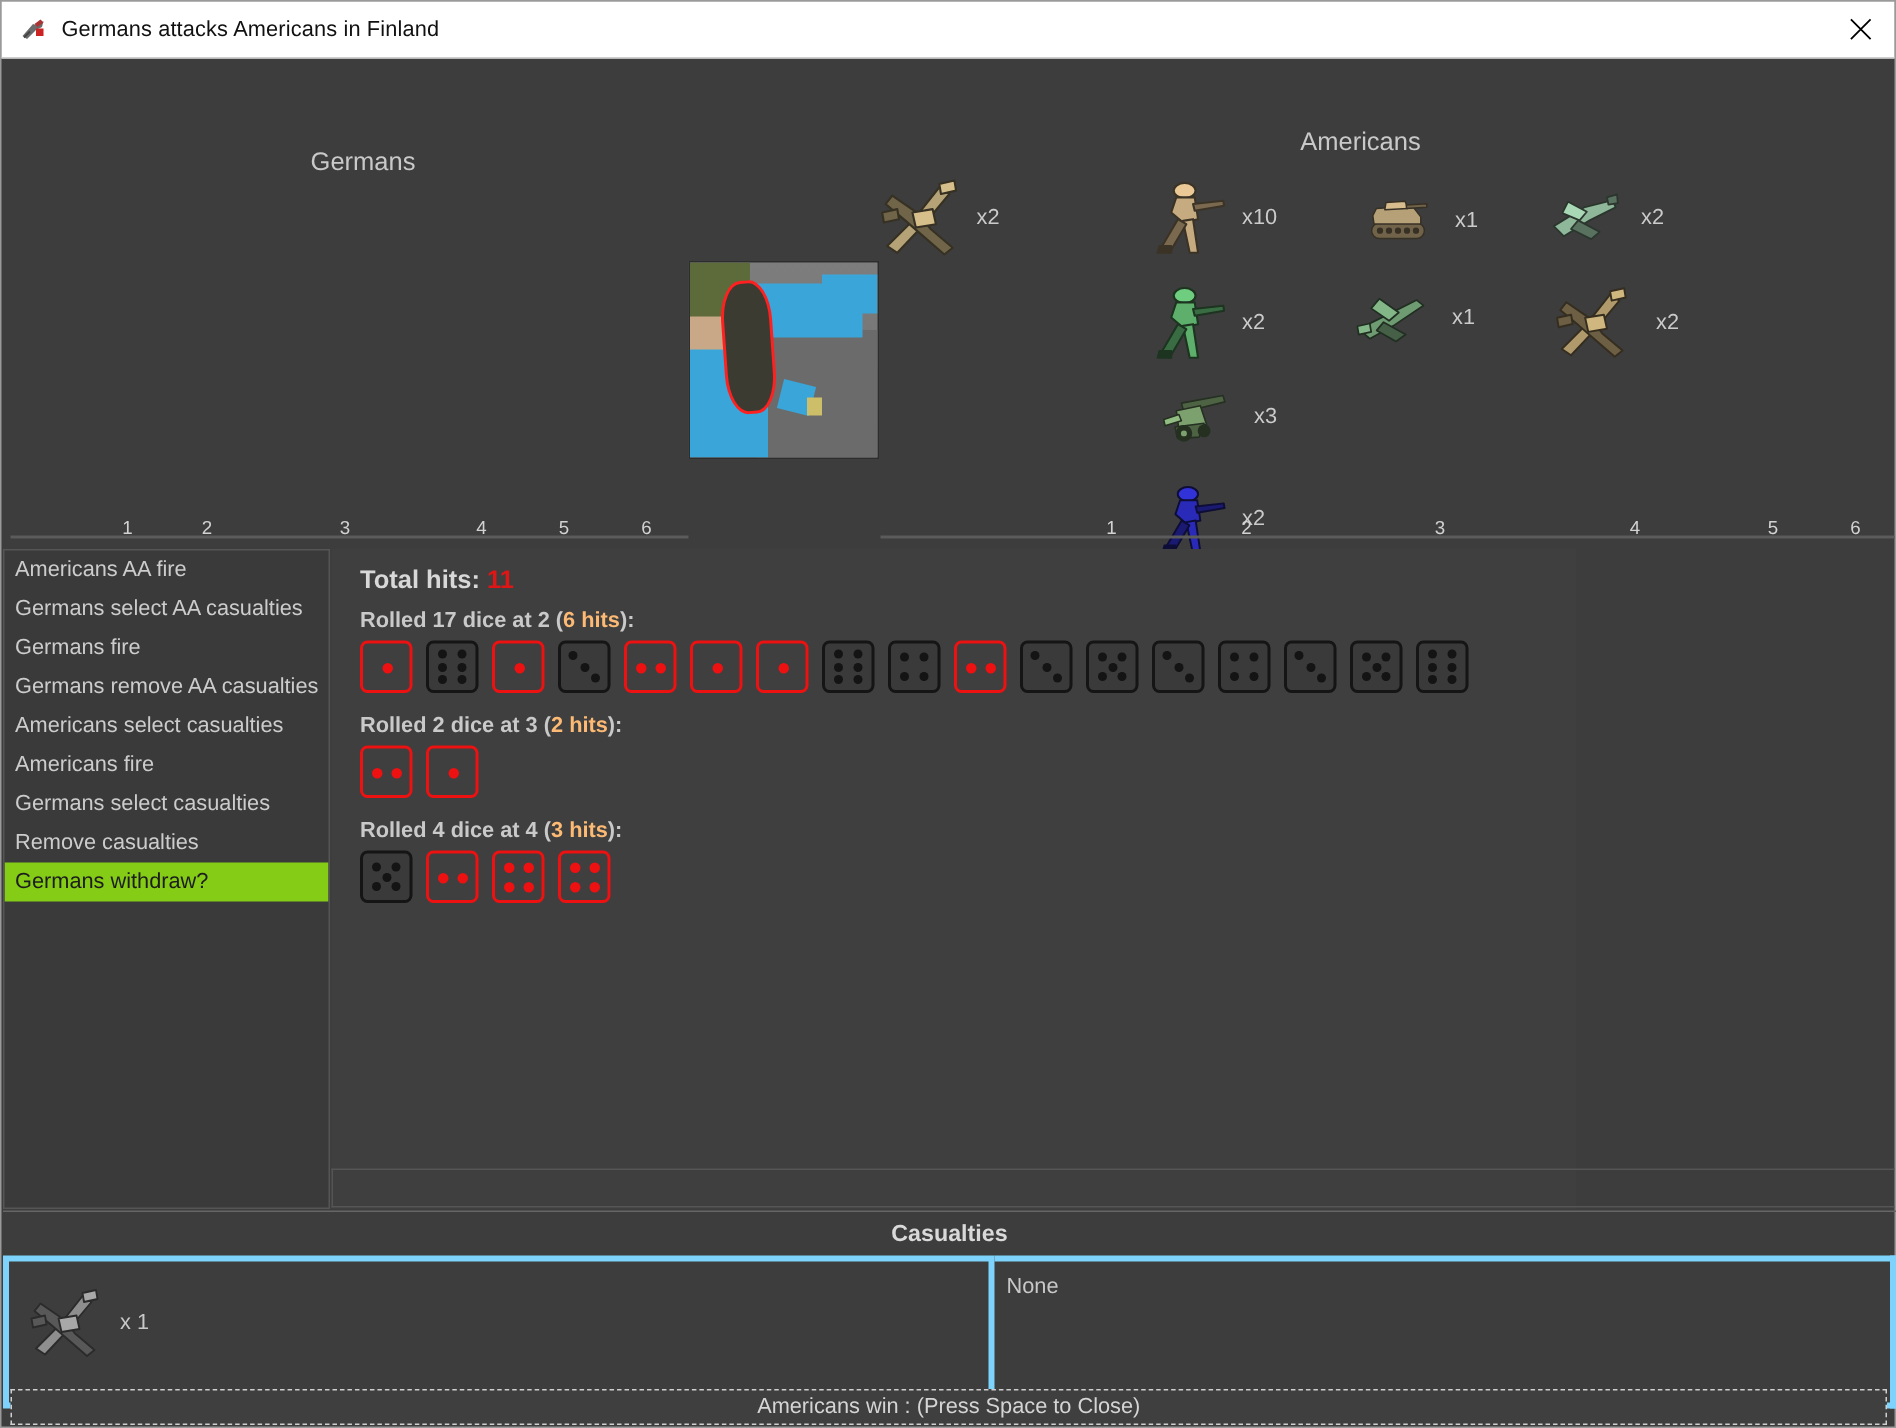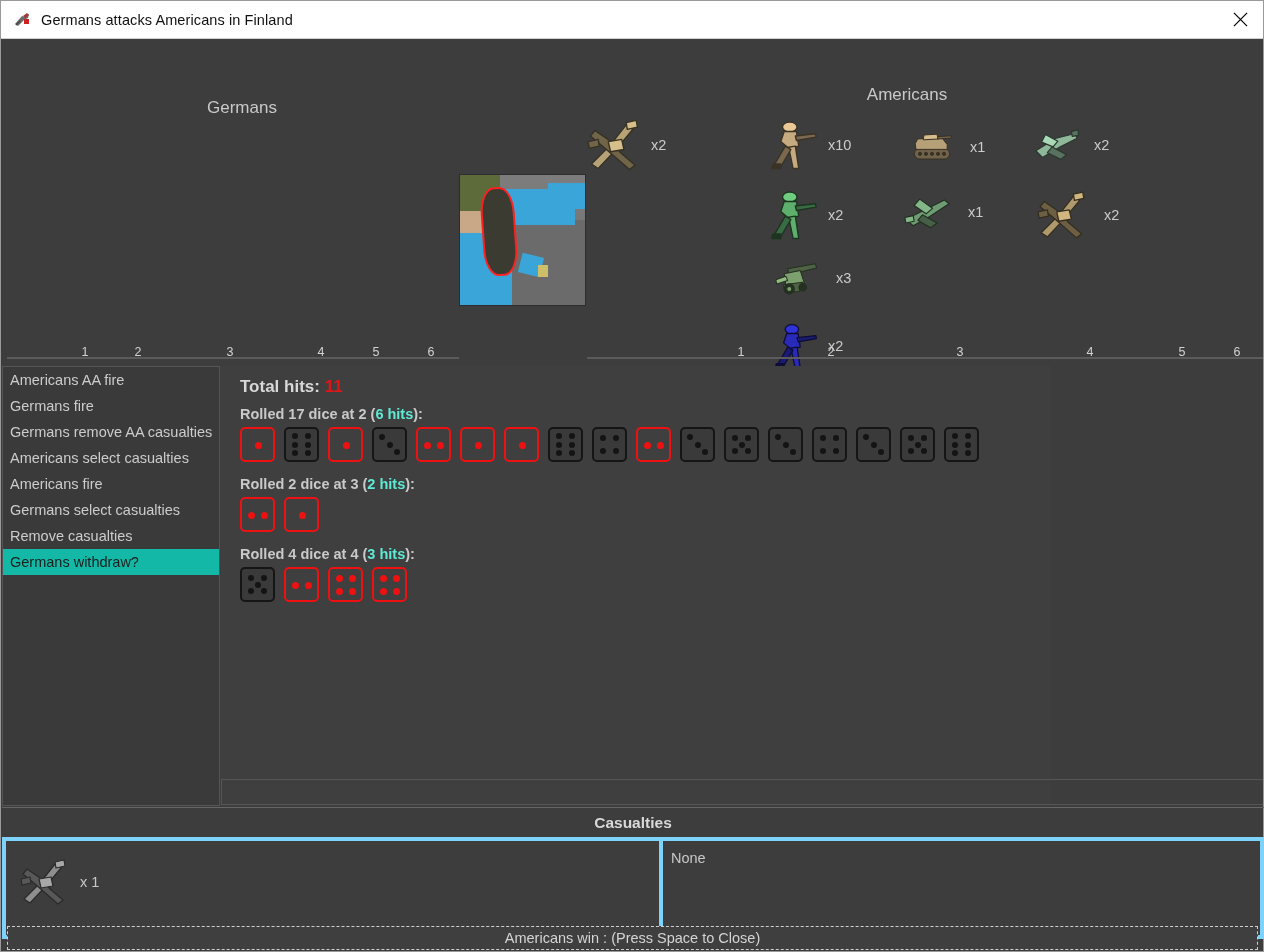--- a/index.html
+++ b/index.html
@@ -52,30 +52,30 @@
   .ruler{position:absolute;top:344px;height:16px;}
   .ruler .bar{position:absolute;left:0;top:12px;height:2px;background:#5b5b5b;}
   .ruler .tick{position:absolute;top:0;font-size:12.5px;color:#d2d2d2;
                transform:translateX(-50%);}
 
   
   .steplist{position:absolute;left:1px;top:365px;width:218px;height:440px;
             background:#3a3a3a;border:1px solid #555;box-sizing:border-box;overflow:hidden;}
   .step{height:26px;line-height:26px;padding-left:7px;font-size:14.5px;color:#cccccc;
         white-space:nowrap;cursor:pointer;}
-  .step.sel{background:#14b8a6;color:#1d1d1d;}
+  .step.sel{background:#84cc16;color:#1d1d1d;}
 
   
   .dicepanel{position:absolute;left:220px;top:365px;width:830px;height:440px;
              background:#3f3f3f;box-sizing:border-box;}
   .total{position:absolute;left:19px;top:11px;font-size:17px;font-weight:bold;color:#d8d8d8;}
   .total .num{color:#e01515;}
   .rollrow{position:absolute;left:19px;}
   .rolllbl{font-size:14.5px;font-weight:bold;color:#c9c9c9;margin-bottom:5px;}
-  .rolllbl .hits{color:#5eead4;}
+  .rolllbl .hits{color:#fdba74;}
   .dice{display:flex;gap:9px;}
   .die{width:35px;height:35px;border-radius:5px;box-sizing:border-box;
        position:relative;border:2px solid #151515;background:#3a3a3a;}
   .die.hit{border-color:#ee1111;background:transparent;}
   .pip{position:absolute;width:6px;height:6px;border-radius:50%;background:#141414;}
   .die.hit .pip{background:#ee1111;width:7px;height:7px;}
   .dicepanel .botbox{position:absolute;left:0;top:413px;width:1042px;height:26px;
                      border:1px solid #555;border-right:none;box-sizing:border-box;}
 
   
@@ -273,20 +273,21 @@
       <div class="tick" style="left: 154px;">1</div>
       <div class="tick" style="left: 244px;">2</div>
       <div class="tick" style="left: 373px;">3</div>
       <div class="tick" style="left: 503px;">4</div>
       <div class="tick" style="left: 595px;">5</div>
       <div class="tick" style="left: 650px;">6</div>
     </div>
 
   <div class="steplist" id="steplist">
       <div class="step">Americans AA fire</div>
+      <div class="step">Germans select AA casualties</div>
       <div class="step">Germans fire</div>
       <div class="step">Germans remove AA casualties</div>
       <div class="step">Americans select casualties</div>
       <div class="step">Americans fire</div>
       <div class="step">Germans select casualties</div>
       <div class="step">Remove casualties</div>
       <div class="step sel">Germans withdraw?</div>
     </div>
 
   <div class="dicepanel">

